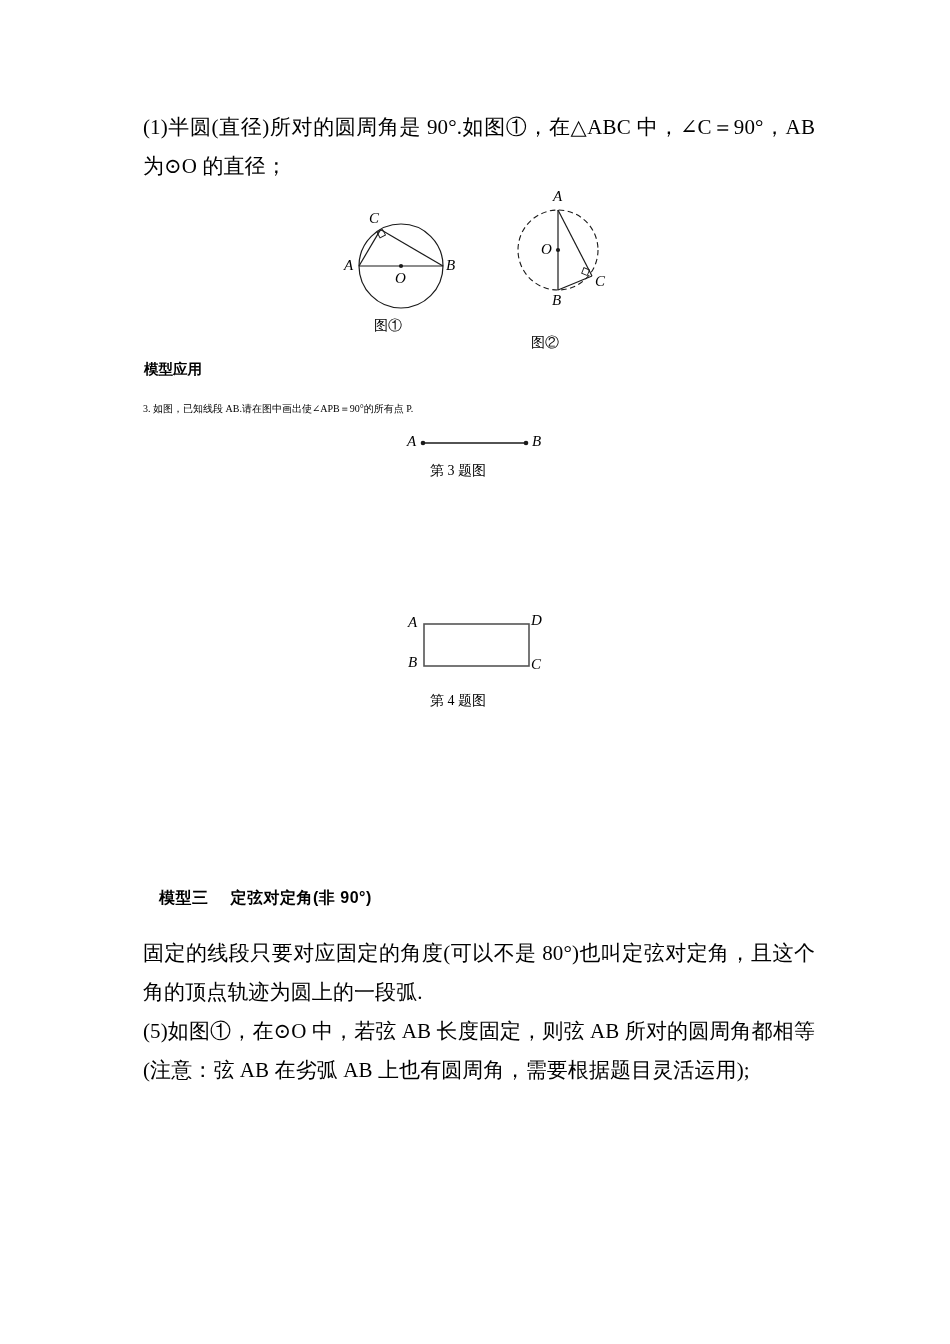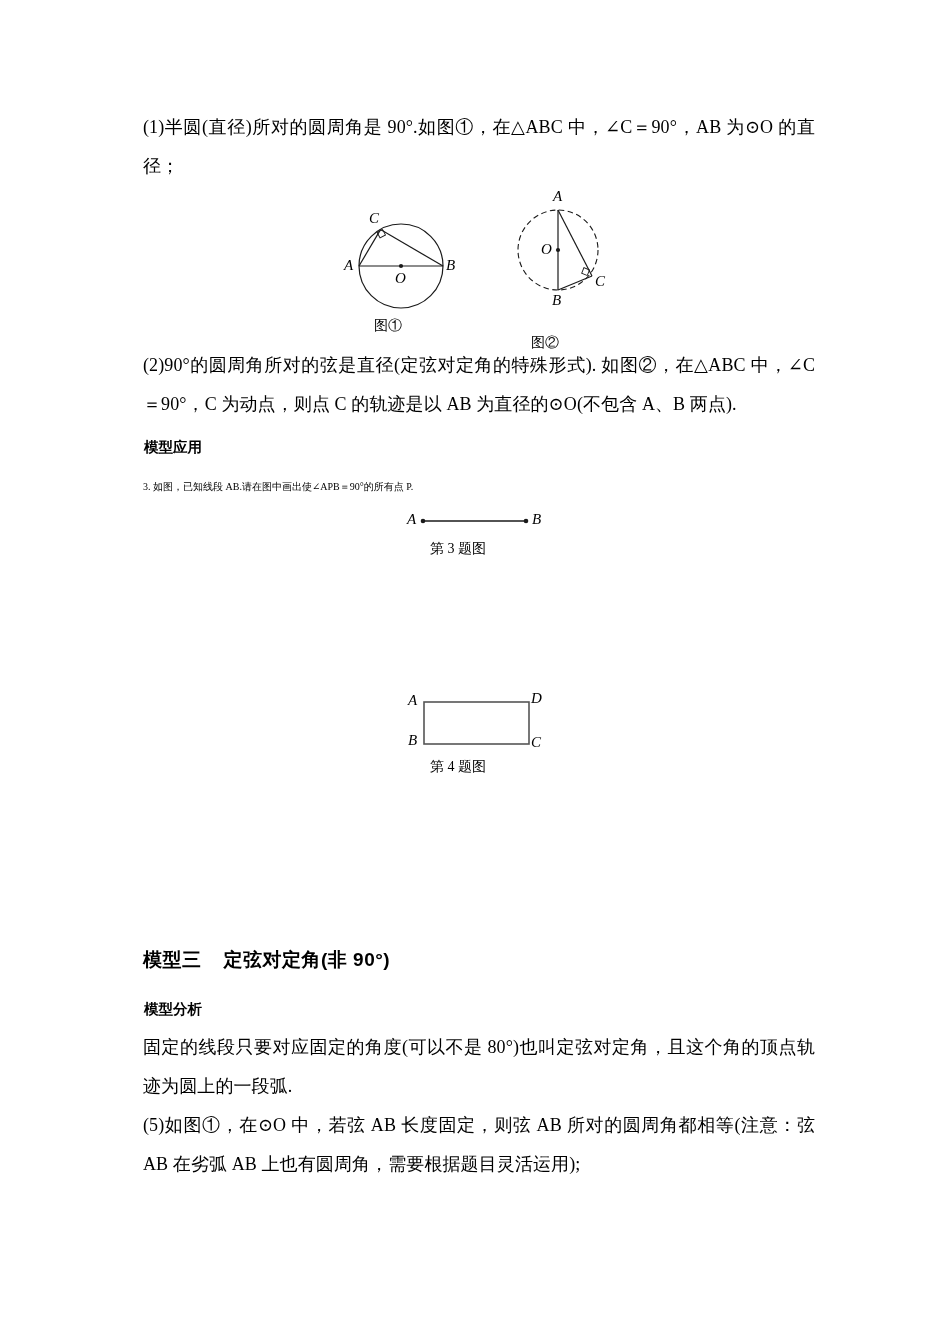--- a/index.html
+++ b/index.html
@@ -16,43 +16,43 @@
     color: #000000;
     overflow: hidden;
   }
   .content {
     position: absolute;
     left: 143px;
     top: 108px;
     width: 672px;
   }
   .para {
-    font-size: 18px;
+    font-size: 21px;
     line-height: 39px;
     text-align: justify;
     letter-spacing: 0.1px;
     margin: 0;
   }
   .sub-head {
     font-family: "Liberation Sans", "DejaVu Sans", sans-serif;
     font-size: 14.5px;
     font-weight: bold;
     margin: 1px;
     line-height: 30px;
   }
   .qline {
     font-size: 10px;
     line-height: 39px;
     margin: 0;
   }
   .model-title {
     font-family: "Liberation Sans", "DejaVu Sans", sans-serif;
-    font-size: 19px;
+    font-size: 16px;
     font-weight: bold;
-    margin: 0;
+    margin: 16px;
     line-height: 40px;
     letter-spacing: 0.5px;
   }
   .model-title .gap { display:inline-block; width: 22px; }
 
   
   .figure-row {
     position: relative;
     width: 672px;
   }
@@ -123,23 +123,20 @@
         </svg>
         <span class="lbl" style="left:55px;top:0px;">A</span>
         <span class="lbl" style="left:54px;top:104px;">B</span>
         <span class="lbl" style="left:97px;top:85px;">C</span>
         <span class="lbl" style="left:43px;top:53px;">O</span>
         <div class="fig-caption" style="left:33px;top:146px;width:56px;">图②</div>
       </div>
 
     </div>
 
-    <p class="para">
-      <span>(2)90°的圆周角所对的弦是直径(定弦对定角的特殊形式). 如图②，在△ABC 中，∠C＝90°，C 为动点，则点 C 的轨迹是以 AB 为直径的⊙O(不包含 A、B 两点).</span>
-    </p>
 
     <p class="sub-head" style="margin-top:8px;">模型应用</p>
 
     <p class="qline" style="margin-top:5px;">3. 如图，已知线段 AB.请在图中画出使∠APB＝90°的所有点 P.</p>
 
     <div class="figure-row" style="height:78px;">
       <div style="position:absolute;left:250px;top:0;width:180px;height:78px;">
         <svg width="180" height="30" viewBox="0 0 180 30">
           <line x1="30" y1="15" x2="133" y2="15" stroke="#1a1a1a" stroke-width="1.4"></line>
           <circle cx="30" cy="15" r="2.3" fill="#1a1a1a"></circle>
@@ -156,30 +153,29 @@
 
     <div class="figure-row" style="height:118px;">
       <div style="position:absolute;left:250px;top:0;width:180px;height:118px;">
         <svg width="180" height="70" viewBox="0 0 180 70">
           <rect x="31" y="8" width="105" height="42" fill="none" stroke="#555555" stroke-width="1.6"></rect>
         </svg>
         <span class="lbl" style="left:15px;top:-2px;">A</span>
         <span class="lbl" style="left:138px;top:-4px;">D</span>
         <span class="lbl" style="left:15px;top:38px;">B</span>
         <span class="lbl" style="left:138px;top:40px;">C</span>
-        <div class="fig-caption" style="left:37px;top:64px;width:92px;">第 4 题图</div>
+        <div class="fig-caption" style="left:37px;top:76px;width:92px;">第 4 题图</div>
       </div>
     </div>
 
     <div style="height:128px;"></div>
 
     <h1 class="model-title">
       <span>模型三</span><span class="gap"></span><span>定弦对定角(非 90°)</span>
     </h1>
 
-    <p class="sub-head" style="margin-top:14px;">模型分析</p>
 
     <p class="para" style="margin-top:4px;">固定的线段只要对应固定的角度(可以不是 80°)也叫定弦对定角，且这个角的顶点轨迹为圆上的一段弧.</p>
 
     <p class="para">(5)如图①，在⊙O 中，若弦 AB 长度固定，则弦 AB 所对的圆周角都相等(注意：弦 AB 在劣弧 AB 上也有圆周角，需要根据题目灵活运用);</p>
 
   </div>
 </div>
 
 </body></html>

